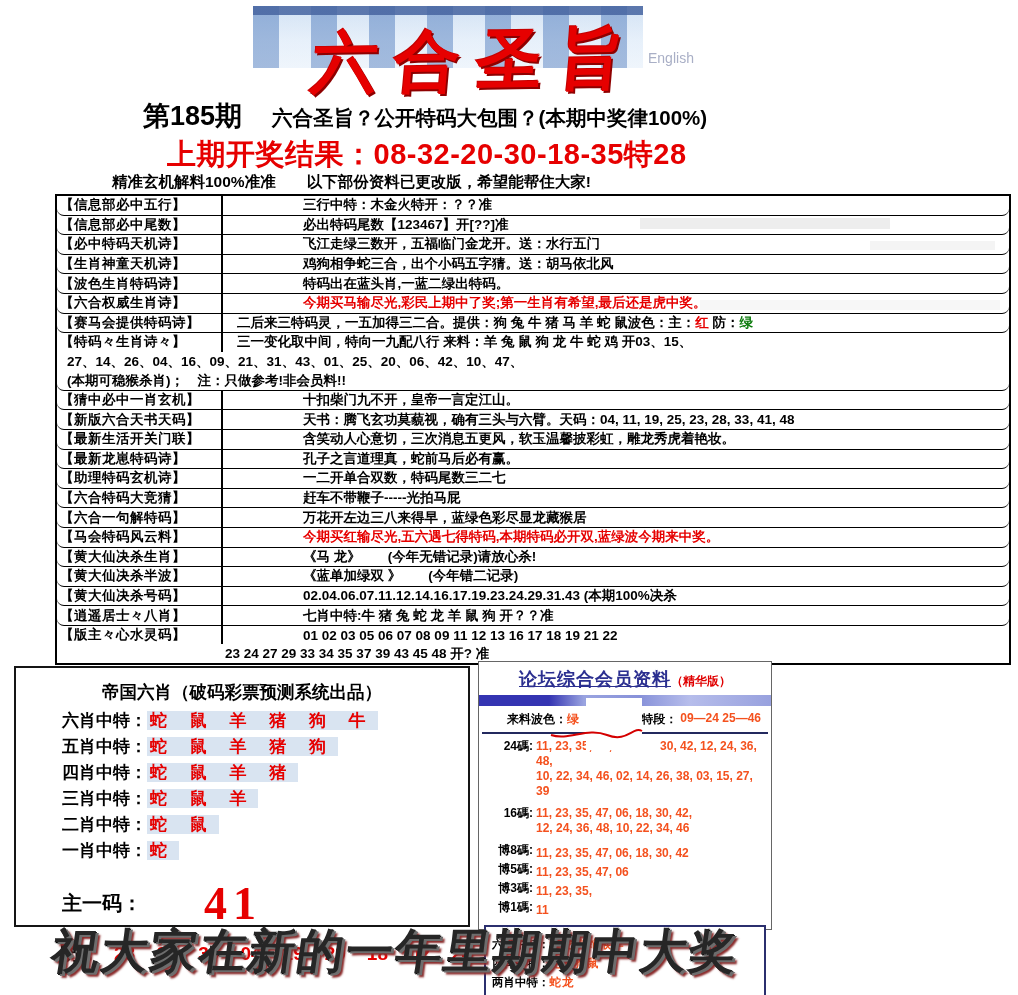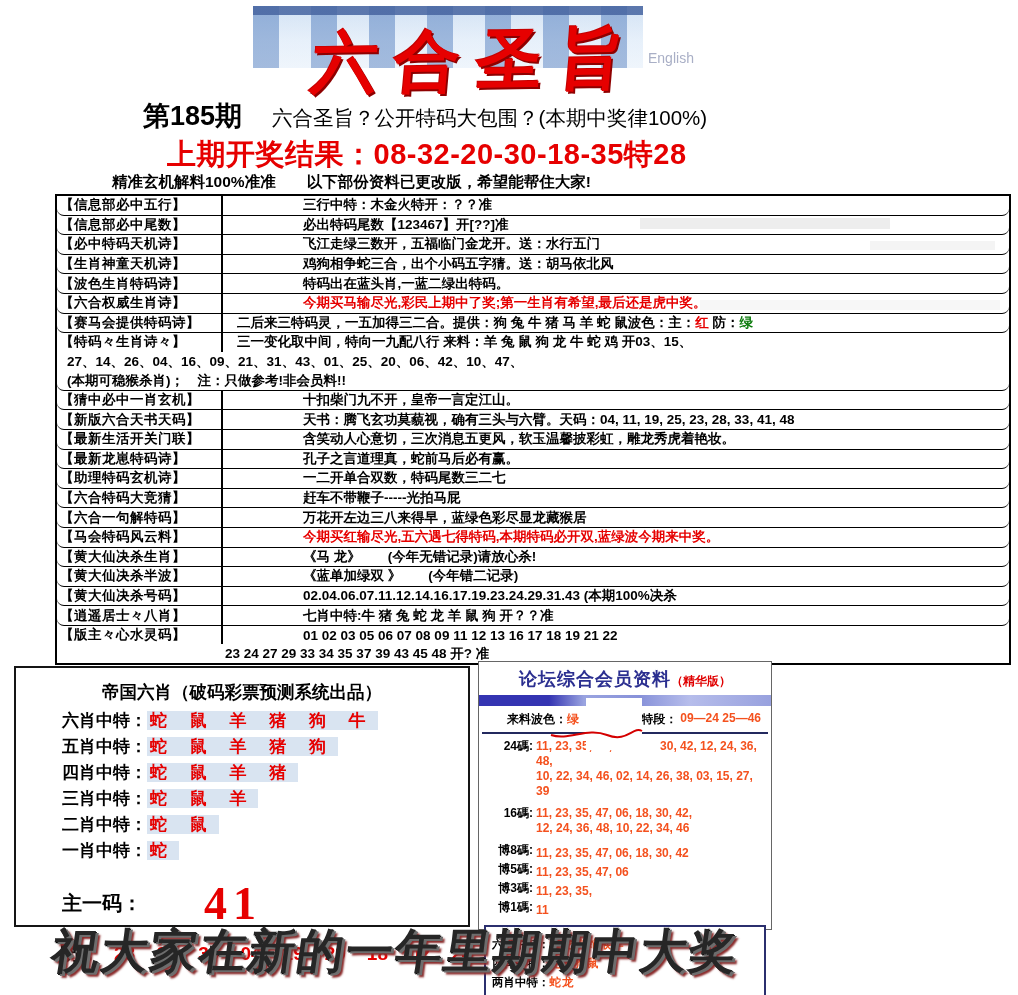--- a/index.html
+++ b/index.html
@@ -15,21 +15,21 @@
       linear-gradient(180deg,#cadcf0 0%, #e8f1fa 55%, #f5f9fd 100%);
   }
   #main-title { position:absolute; left:312px; top:16px; font-size:66px; font-weight:900;
     color:#e60000; letter-spacing:16px; white-space:nowrap;
     font-family:"Liberation Serif","DejaVu Serif",serif;
     text-shadow:2px 2px 0 #8f0000, -1px -1px 0 #c40000;
     transform:skewX(-6deg) rotate(-1deg); }
   #english-label { position:absolute; left:648px; top:50px; font-size:14px; color:#a9afc6; }
   #issue-line { position:absolute; left:143px; top:98px; display:flex; align-items:baseline; gap:30px; white-space:nowrap; }
   #issue-no { font-size:27px; font-weight:bold; color:#000; }
-  #issue-slogan { font-size:20.5px; font-weight:normal; color:#000; }
+  #issue-slogan { font-size:20.5px; font-weight:bold; color:#000; }
   #result-line { position:absolute; left:167px; top:135px; font-size:29px; font-weight:bold;
     color:#e60000; letter-spacing:.5px; white-space:nowrap; }
   #notice-line { position:absolute; left:112px; top:172px; font-size:15.5px; font-weight:bold; color:#000; white-space:nowrap; }
 
   
   #main-table { position:absolute; left:55px; top:194px; width:956px; border:2px solid #000; background:#fff; }
   .trow { border-bottom:1px solid #000; font-weight:bold; font-size:13.5px; color:#000;border-radius:7px; }
   .trow:last-child { border-bottom:none; }
   .tline1 { display:flex; height:18.6px; align-items:center; overflow:visible; }
   .tlabel { width:166px; min-width:166px; height:100%; display:flex; align-items:center;
@@ -56,21 +56,21 @@
     font-family:"Liberation Serif","DejaVu Serif",serif; letter-spacing:6px; }
   #defend-row { margin:10px 0 0 44px; display:flex; align-items:baseline; }
   #defend-label { font-size:20px; font-weight:bold; color:#111; }
   #defend-numbers { display:flex; gap:21px; margin-left:14px; }
   .defend-num { font-size:19px; font-weight:bold; color:#e60000; }
 
   
   #member-panel { position:absolute; left:478px; top:661px; width:294px; height:269px;
     border:1px solid #666; background:#fff; }
   #member-title-row { margin-top:5px; text-align:center; white-space:nowrap; }
-  #member-title { font-size:18px; font-weight:bold; color:#2b2f90; letter-spacing:1px; }
+  #member-title { font-size:18px; font-weight:bold; color:#2b2f90; letter-spacing:1px;text-decoration:underline; }
   #member-edition { font-size:12px; font-weight:bold; color:#e00000; }
   #member-bar { margin-top:4px; height:11px; width:100%;
     background:linear-gradient(90deg,#3434b2 0%,#3434b2 24%,#9aa4e0 36%,#8791d9 55%,#b6bdeb 72%,#98a1de 100%); }
   #wave-row { display:flex; margin:5px 10px 0 28px; font-size:12px; font-weight:bold; white-space:nowrap;text-align:center; }
   .orange { color:#f4511e; }
   #wave-spacer { flex:1; }
   #member-hr { border-top:2px solid #23295e; margin:4px 3px 0 3px; }
   #code-rows { margin:5px 0 0 4px; }
   .crow { white-space:nowrap; margin-bottom:1px; }
   .crow.gap { margin-bottom:7px; }

